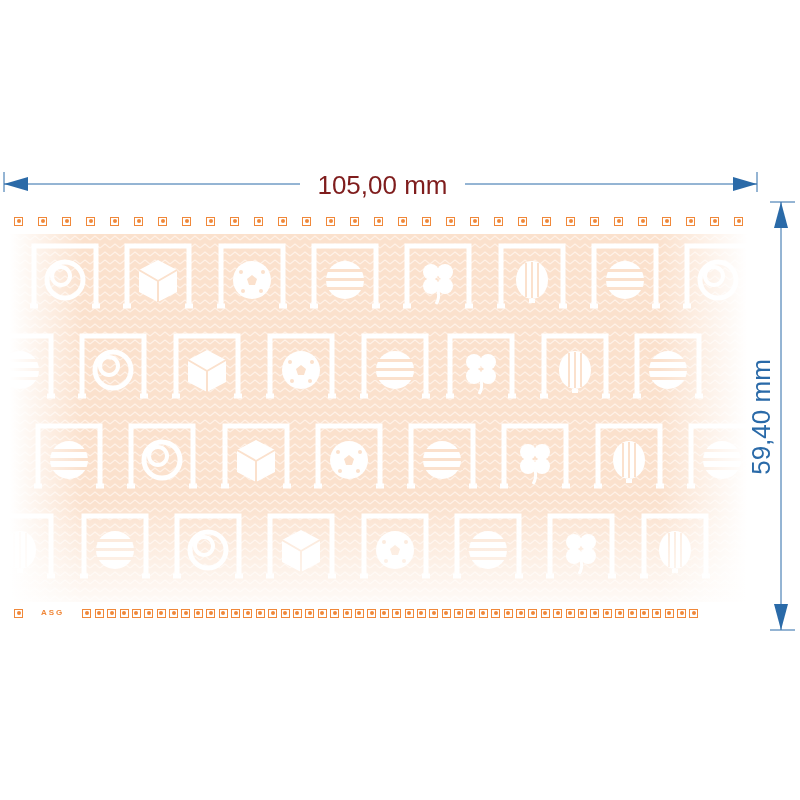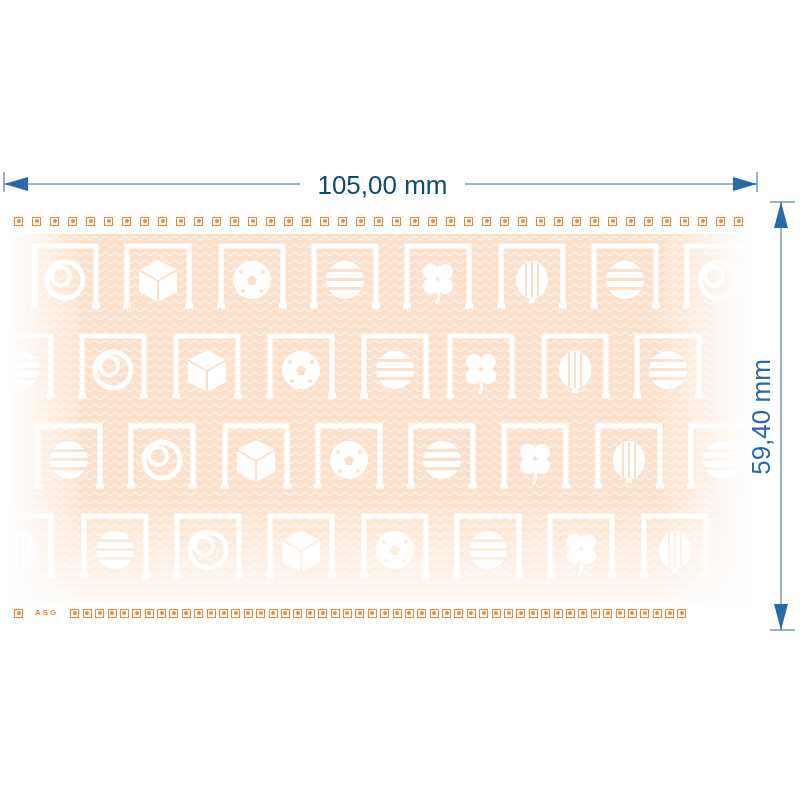--- a/index.html
+++ b/index.html
@@ -1,30 +1,30 @@
 <!DOCTYPE html>
 <html><head>
 <meta charset="utf-8">
 <style>
   html, body { margin: 0; padding: 0; background: #ffffff; }
   body { width: 800px; height: 800px; position: relative; overflow: hidden; font-family: "Liberation Sans", sans-serif; }
 
   .dim-h { position: absolute; left: 0; top: 165px; width: 760px; height: 40px; }
   .dim-v { position: absolute; left: 760px; top: 195px; width: 40px; height: 440px; }
-  .dim-label-h { position: absolute; left: 300px; top: 168px; width: 165px; text-align: center; font-size: 26px; color: #0c4a6e; background: #fff; line-height: 34px; }
+  .dim-label-h { position: absolute; left: 300px; top: 168px; width: 165px; text-align: center; font-size: 26px; color: #7f1d1d; background: #fff; line-height: 34px; }
   .dim-label-v { position: absolute; left: 700px; top: 400px; width: 160px; height: 34px; text-align: center; font-size: 26px; color: #2a6aa8; background: #fff; line-height: 34px; transform: rotate(-90deg); transform-origin: 50% 50%; margin-left: -20px; margin-top: -0px; }
 
   .card { position: absolute; left: 10px; top: 212px; width: 737px; height: 410px; overflow: hidden; }
   .pattern { position: absolute; left: 0; top: 22px; width: 737px; height: 368px; }
   .fade { position: absolute; left: 0; top: 0; width: 100%; height: 100%;
     background:
       linear-gradient(to right, rgba(255,255,255,1) 0%, rgba(255,255,255,0) 10%, rgba(255,255,255,0) 88%, rgba(255,255,255,1) 100%),
       linear-gradient(to bottom, rgba(255,255,255,0) 0%, rgba(255,255,255,0) 70%, rgba(255,255,255,1) 100%);
   }
-  .strip { position: absolute; left: 4px; height: 12px; display: flex; gap: 9px; align-items: center; }
+  .strip { position: absolute; left: 4px; height: 12px; display: flex; gap: 15px; align-items: center; }
   .strip.top { top: 3px; }
   .strip.bottom { top: 395px; }
   .mini { width: 9px; height: 9px; border: 1px solid #f0883a; box-sizing: border-box; position: relative; }
   .mini::after { content: ""; position: absolute; left: 1.5px; top: 1.5px; width: 4px; height: 4px; border-radius: 50%; background: #f0883a; }
   .asg { font-size: 8px; color: #f0883a; letter-spacing: 2px; font-weight: bold; line-height: 10px; padding: 0 3px; }
 </style>
 </head>
 <body>
 
 <svg class="dim-h" viewBox="0 165 760 40" width="760" height="40">

